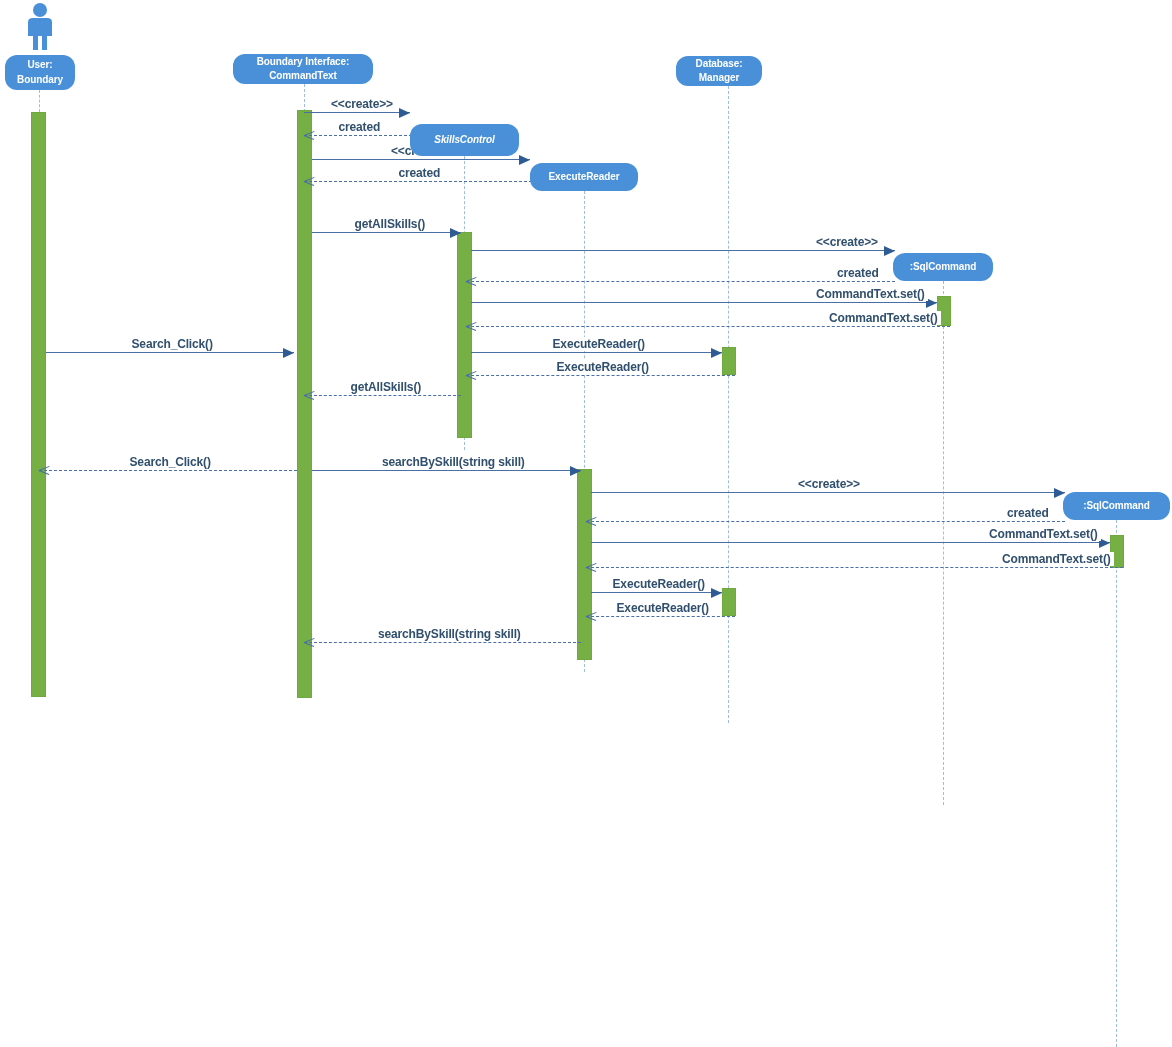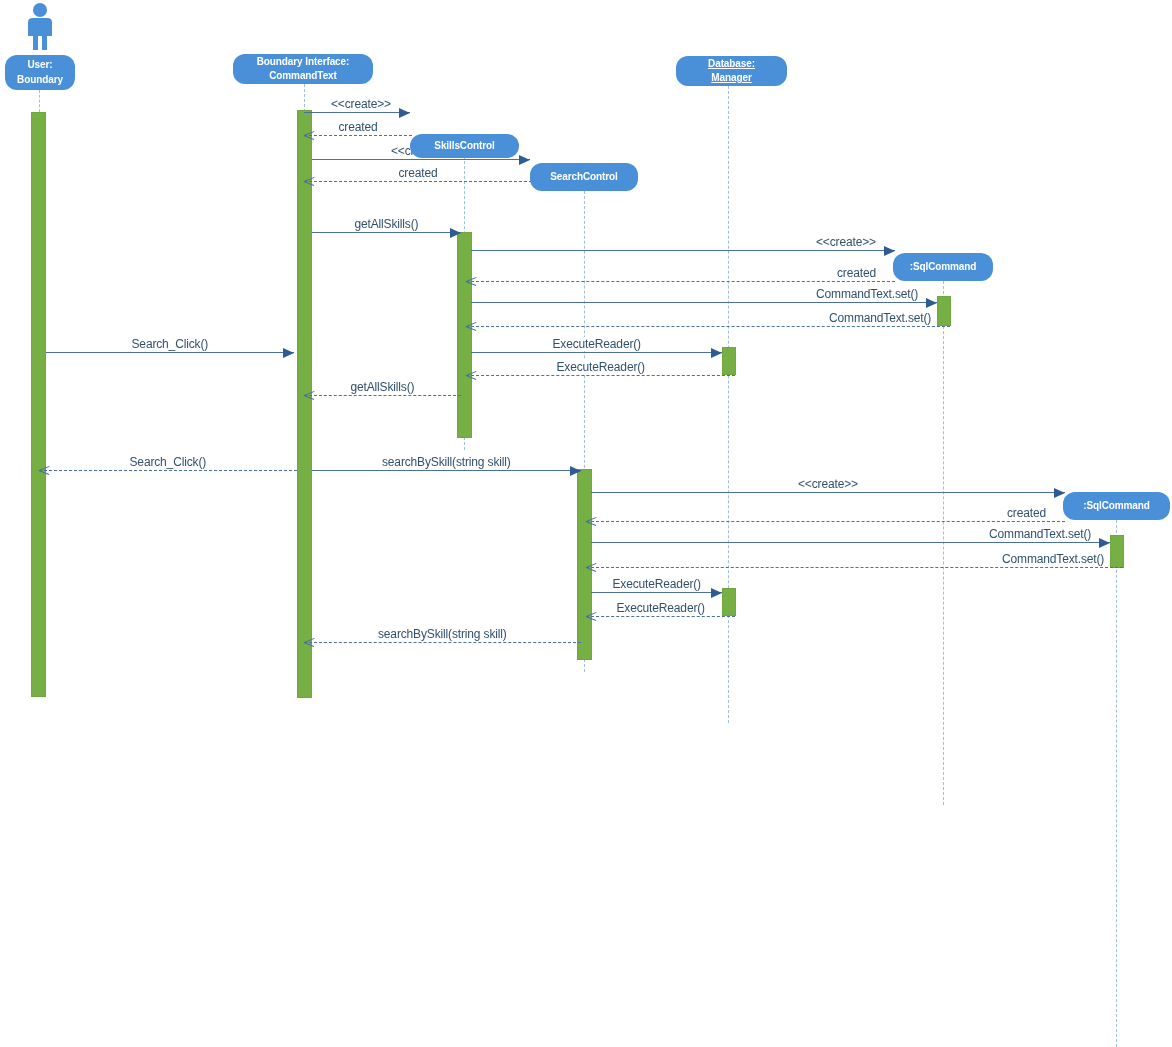--- a/index.html
+++ b/index.html
@@ -34,21 +34,21 @@
 
   
   .act{
     position:absolute;
     background:#76AF43;
     border:1px solid #6FA83E;
     box-sizing:border-box;
   }
 
   
-  .msg{position:absolute;height:1px;}
+  .msg{position:absolute;height:1px;font-weight:bold;}
   .msg .line{
     position:absolute;left:0;top:0;width:100%;
     border-top:1.3px solid #4A6FA5;
   }
   .msg.dash .line{
     border-top:1.4px dashed #4A6FA5;
   }
   .msg .label{
     position:absolute;
     top:-15px;
@@ -234,31 +234,31 @@
           <span>User:</span>
           <span>Boundary</span>
         </div>
       </div>
       <div class="pbox" style="left: 233px; top: 54px; width: 140px; height: 30px;">
         <div>
           <span>Boundary Interface:</span>
           <span>CommandText</span>
         </div>
       </div>
-      <div class="pbox" style="left: 410px; top: 134px; width: 109px; height: 24px;">
+      <div class="pbox" style="left: 410px; top: 124px; width: 109px; height: 32px; font-style: italic;">
         <div>
           <span>SkillsControl</span>
         </div>
       </div>
       <div class="pbox" style="left: 530px; top: 163px; width: 108px; height: 28px;">
         <div>
-          <span>SearchControl</span>
-        </div>
-      </div>
-      <div class="pbox" style="left: 676px; top: 56px; width: 111px; height: 30px; text-decoration: underline;">
+          <span>ExecuteReader</span>
+        </div>
+      </div>
+      <div class="pbox" style="left: 676px; top: 56px; width: 86px; height: 30px;">
         <div>
           <span>Database:</span>
           <span>Manager</span>
         </div>
       </div>
       <div class="pbox" style="left: 893px; top: 253px; width: 100px; height: 28px;">
         <div>
           <span>:SqlCommand</span>
         </div>
       </div>

